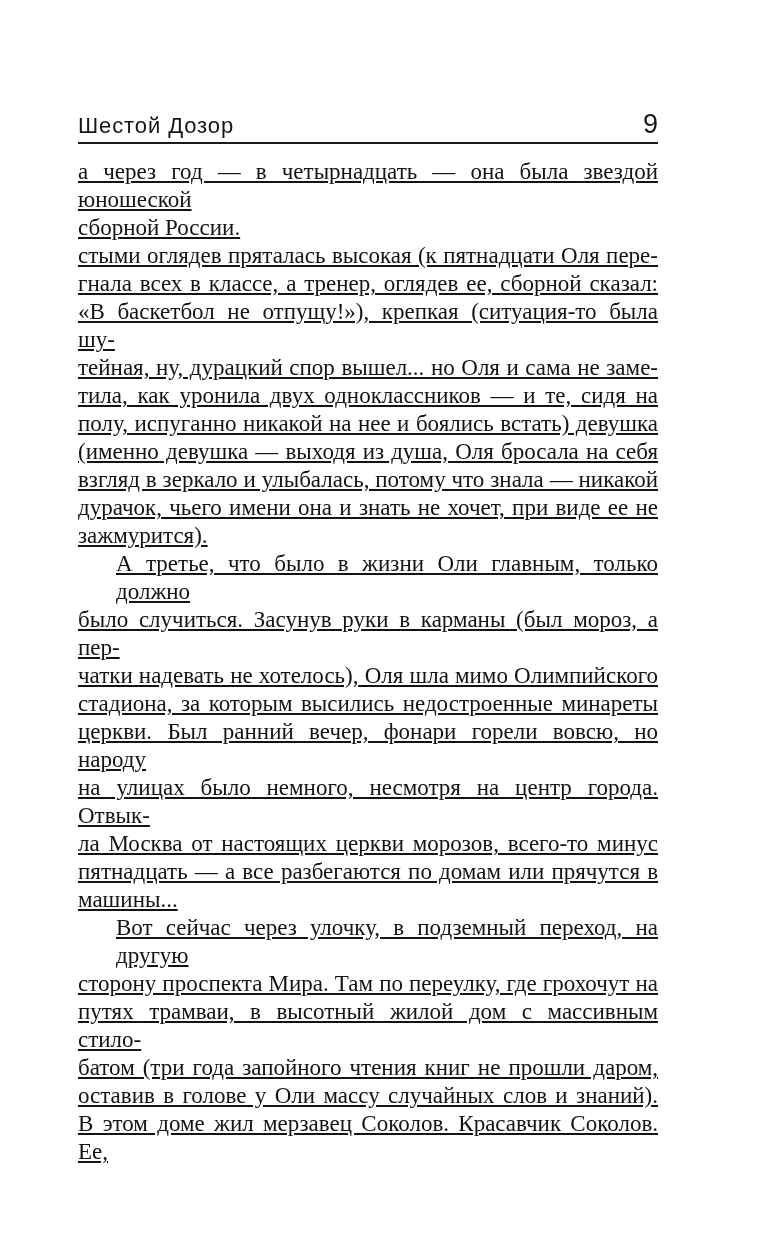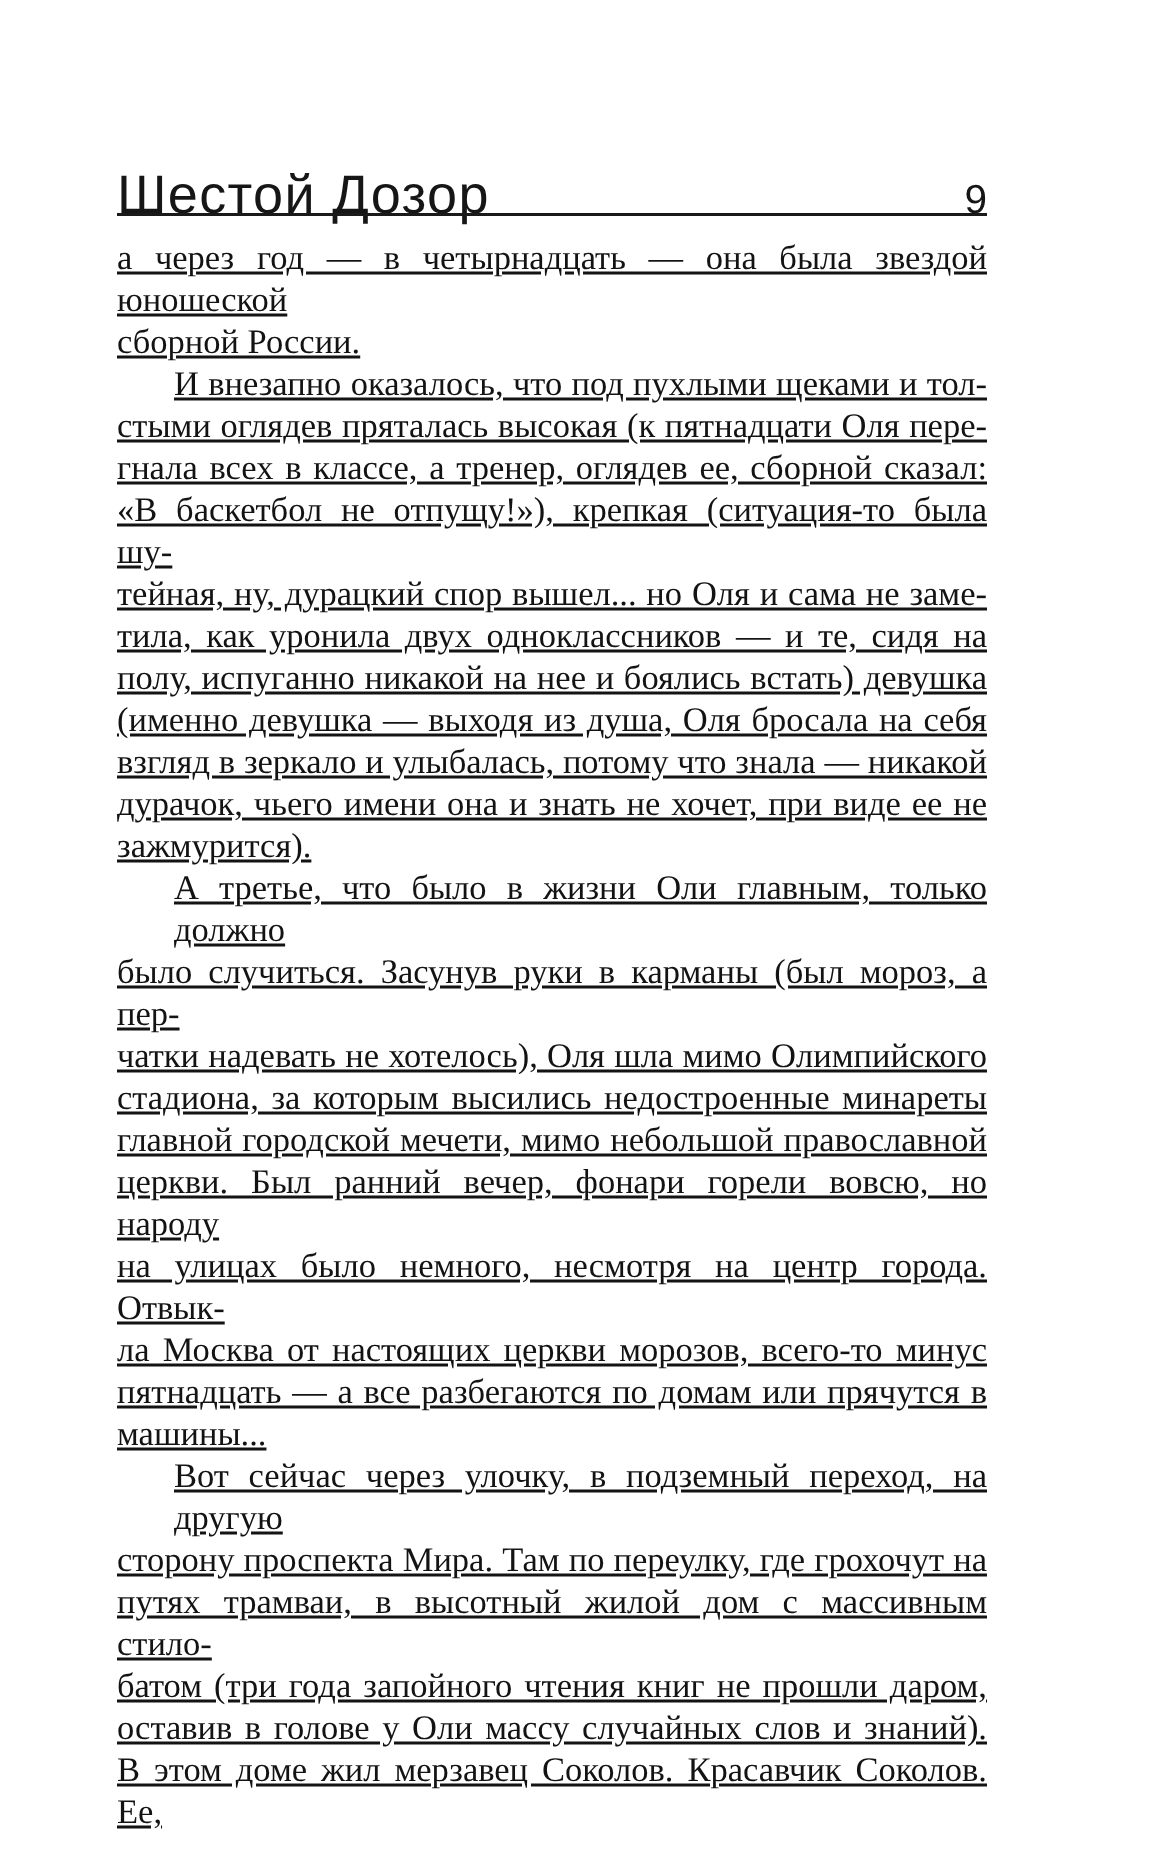--- a/index.html
+++ b/index.html
@@ -17,21 +17,21 @@
     left: 78px;
     top: 109px;
     width: 580px;
     display: flex;
     justify-content: space-between;
     align-items: baseline;
     font-family: "Liberation Sans", sans-serif;
     color: #161616;
   }
   .title {
-    font-size: 36px;
+    font-size: 22px;
     letter-spacing: 0.9px;
     font-weight: 500;
   }
   .pagenum {
     font-size: 27px;
     font-weight: 500;
   }
   .rule {
     position: absolute;
     left: 78px;
@@ -65,38 +65,36 @@
     <span class="title">Шестой Дозор</span>
     <span class="pagenum">9</span>
   </div>
   <div class="rule"></div>
   <div class="text-body">
       <div class="para">
         <div class="line">а через год — в четырнадцать — она была звездой юношеской</div>
         <div class="line last">сборной России.</div>
       </div>
       <div class="para">
-        <div class="line indent">И внезапно оказалось, что под пухлыми щеками и тол-</div>
         <div class="line">стыми оглядев пряталась высокая (к пятнадцати Оля пере-</div>
         <div class="line">гнала всех в классе, а тренер, оглядев ее, сборной сказал:</div>
         <div class="line">«В баскетбол не отпущу!»), крепкая (ситуация-то была шу-</div>
         <div class="line">тейная, ну, дурацкий спор вышел... но Оля и сама не заме-</div>
         <div class="line">тила, как уронила двух одноклассников — и те, сидя на</div>
         <div class="line">полу, испуганно никакой на нее и боялись встать) девушка</div>
         <div class="line">(именно девушка — выходя из душа, Оля бросала на себя</div>
         <div class="line">взгляд в зеркало и улыбалась, потому что знала — никакой</div>
         <div class="line">дурачок, чьего имени она и знать не хочет, при виде ее не</div>
         <div class="line last">зажмурится).</div>
       </div>
       <div class="para">
         <div class="line indent">А третье, что было в жизни Оли главным, только должно</div>
         <div class="line">было случиться. Засунув руки в карманы (был мороз, а пер-</div>
         <div class="line">чатки надевать не хотелось), Оля шла мимо Олимпийского</div>
         <div class="line">стадиона, за которым высились недостроенные минареты</div>
-        <div class="line">главной городской мечети, мимо небольшой православной</div>
         <div class="line">церкви. Был ранний вечер, фонари горели вовсю, но народу</div>
         <div class="line">на улицах было немного, несмотря на центр города. Отвык-</div>
         <div class="line">ла Москва от настоящих церкви морозов, всего-то минус</div>
         <div class="line">пятнадцать — а все разбегаются по домам или прячутся в</div>
         <div class="line last">машины...</div>
       </div>
       <div class="para">
         <div class="line indent">Вот сейчас через улочку, в подземный переход, на другую</div>
         <div class="line">сторону проспекта Мира. Там по переулку, где грохочут на</div>
         <div class="line">путях трамваи, в высотный жилой дом с массивным стило-</div>

